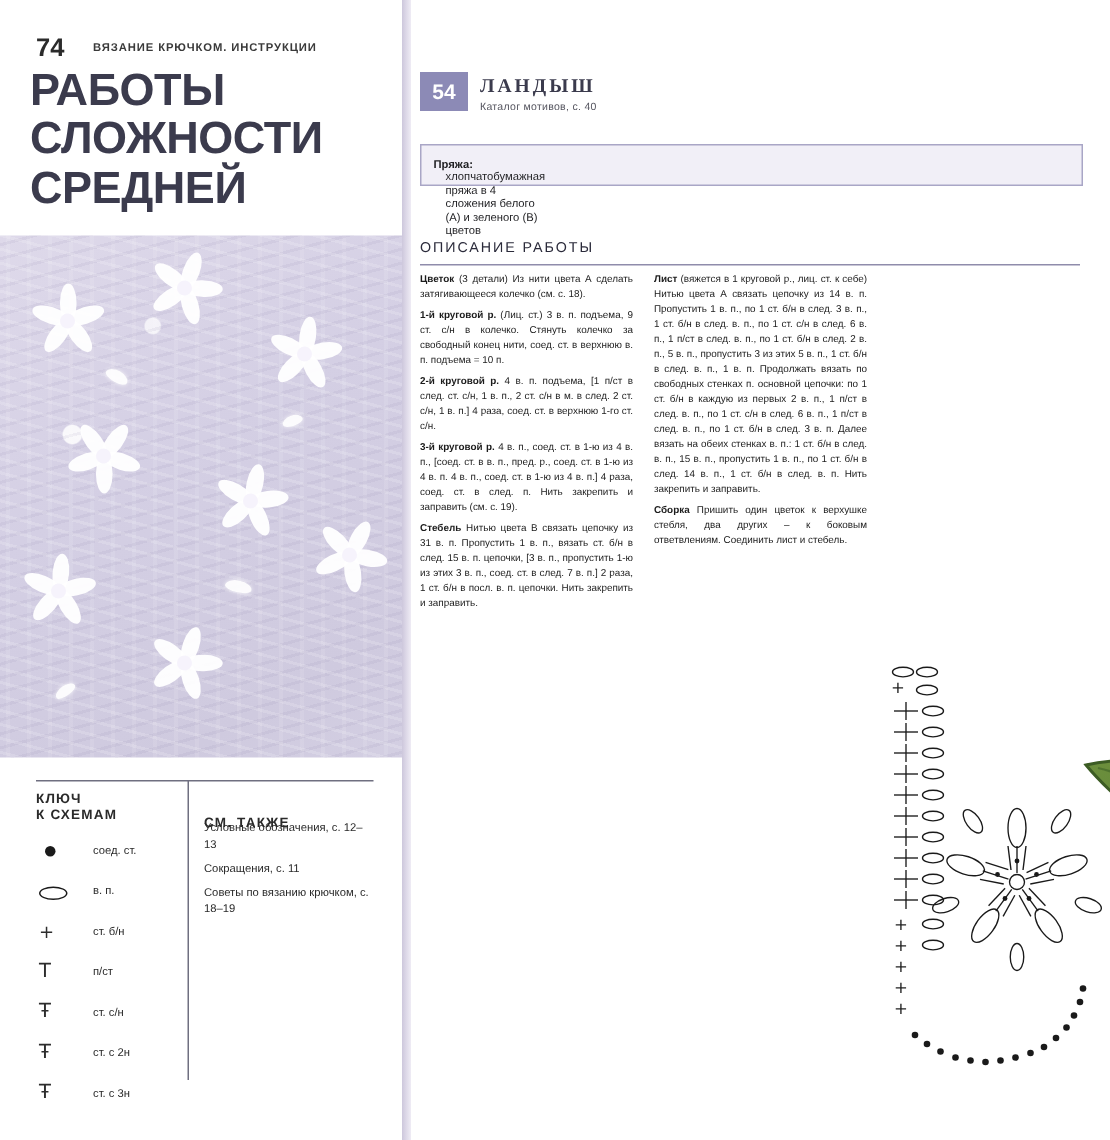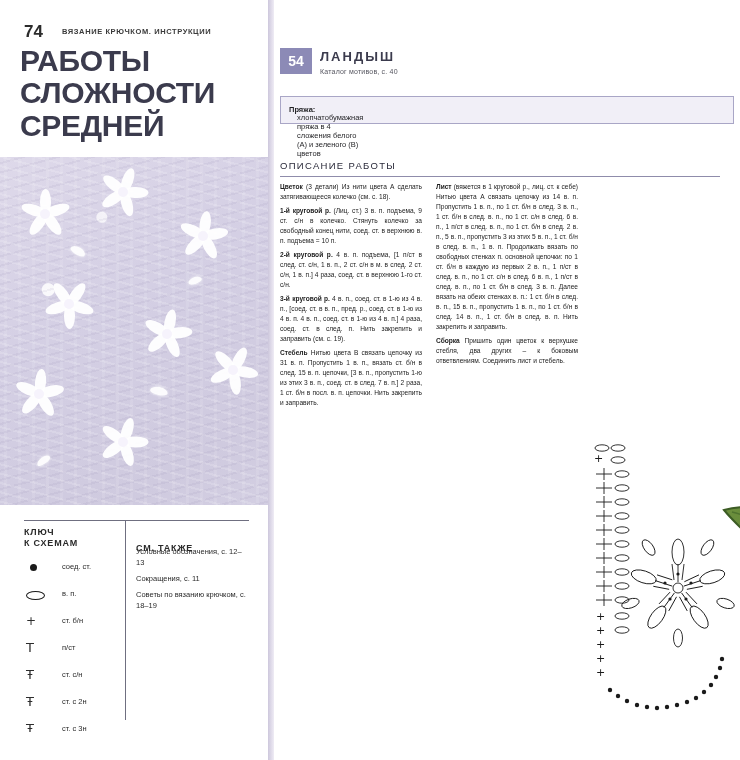--- a/index.html
+++ b/index.html
@@ -236,35 +236,35 @@
     text-align: center;
     line-height: 26px;
   }
   .motif-title {
     position: absolute;
     left: 46px; top: 49px;
     font-size: 13px;
     font-weight: bold;
     letter-spacing: 2px;
     color: #3b3b4d;
+    font-family: Liberation Serif, serif;
   }
   .motif-sub {
     position: absolute;
     left: 46px; top: 68px;
     font-size: 7px;
     color: #55555f;
     letter-spacing: 0.2px;
   }
   .yarn-bar {
     position: absolute;
     left: 6px; top: 96px;
     width: 440px; height: 26px;
     border: 1px solid #a9a6c6;
     background: #f1eff7;
-    padding-left: 12px;
   }
   .yarn-bar span {
     position: absolute;
     left: 8px; top: 8px;
     font-size: 7.5px;
     color: #1f1f22;
   }
   .yarn-bar b { font-weight: bold; }
   .desc-title {
     position: absolute;

